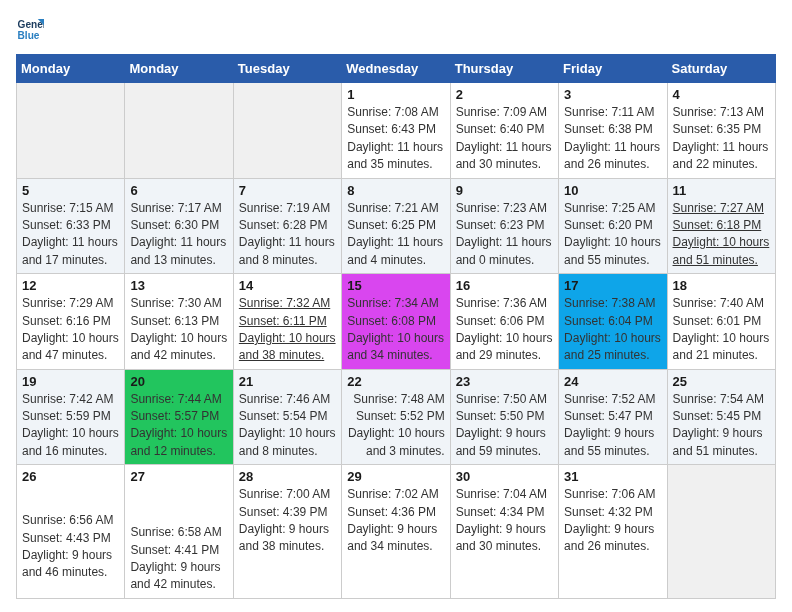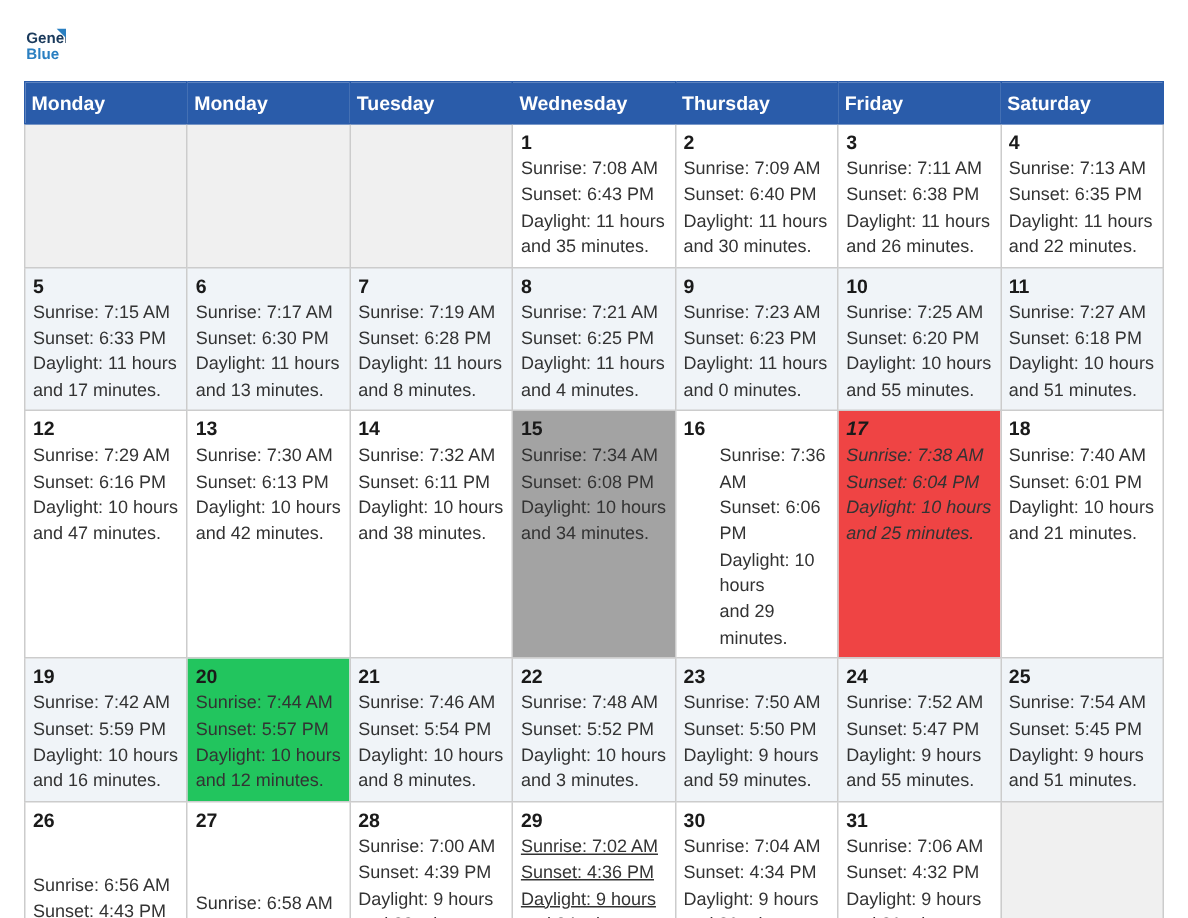--- a/index.html
+++ b/index.html
@@ -196,21 +196,21 @@
         </td>
         <td style="background: rgb(240, 244, 248);">
           <span class="day-num">10</span>
           <div class="day-info" style="white-space: pre-line;">Sunrise: 7:25 AM
 Sunset: 6:20 PM
 Daylight: 10 hours
 and 55 minutes.</div>
         </td>
         <td style="background: rgb(240, 244, 248);">
           <span class="day-num">11</span>
-          <div class="day-info" style="white-space: pre-line;">Sunrise: 7:27 AM
+          <div class="day-info" style="white-space: pre-line; text-decoration: underline;">Sunrise: 7:27 AM
 Sunset: 6:18 PM
 Daylight: 10 hours
 and 51 minutes.</div>
         </td>
       </tr>
       <tr>
         <td style="background: rgb(255, 255, 255);">
           <span class="day-num">12</span>
           <div class="day-info" style="white-space: pre-line;">Sunrise: 7:29 AM
 Sunset: 6:16 PM
@@ -219,40 +219,40 @@
         </td>
         <td style="background: rgb(255, 255, 255);">
           <span class="day-num">13</span>
           <div class="day-info" style="white-space: pre-line;">Sunrise: 7:30 AM
 Sunset: 6:13 PM
 Daylight: 10 hours
 and 42 minutes.</div>
         </td>
         <td style="background: rgb(255, 255, 255);">
           <span class="day-num">14</span>
-          <div class="day-info" style="white-space: pre-line;">Sunrise: 7:32 AM
+          <div class="day-info" style="white-space: pre-line; text-decoration: underline;">Sunrise: 7:32 AM
 Sunset: 6:11 PM
 Daylight: 10 hours
 and 38 minutes.</div>
         </td>
-        <td style="background: #a3a3a3;">
+        <td style="background: #d946ef;">
           <span class="day-num">15</span>
           <div class="day-info" style="white-space: pre-line;">Sunrise: 7:34 AM
 Sunset: 6:08 PM
 Daylight: 10 hours
 and 34 minutes.</div>
         </td>
         <td style="background: rgb(255, 255, 255);">
           <span class="day-num">16</span>
-          <div class="day-info" style="white-space: pre-line; margin-left: 24px;">Sunrise: 7:36 AM
+          <div class="day-info" style="white-space: pre-line;">Sunrise: 7:36 AM
 Sunset: 6:06 PM
 Daylight: 10 hours
 and 29 minutes.</div>
         </td>
-        <td style="background: #ef4444; font-style: italic;">
+        <td style="background: #0ea5e9;">
           <span class="day-num">17</span>
           <div class="day-info" style="white-space: pre-line;">Sunrise: 7:38 AM
 Sunset: 6:04 PM
 Daylight: 10 hours
 and 25 minutes.</div>
         </td>
         <td style="background: rgb(255, 255, 255);">
           <span class="day-num">18</span>
           <div class="day-info" style="white-space: pre-line;">Sunrise: 7:40 AM
 Sunset: 6:01 PM
@@ -277,21 +277,21 @@
         </td>
         <td style="background: rgb(240, 244, 248);">
           <span class="day-num">21</span>
           <div class="day-info" style="white-space: pre-line;">Sunrise: 7:46 AM
 Sunset: 5:54 PM
 Daylight: 10 hours
 and 8 minutes.</div>
         </td>
         <td style="background: rgb(240, 244, 248);">
           <span class="day-num">22</span>
-          <div class="day-info" style="white-space: pre-line;">Sunrise: 7:48 AM
+          <div class="day-info" style="white-space: pre-line; text-align: right;">Sunrise: 7:48 AM
 Sunset: 5:52 PM
 Daylight: 10 hours
 and 3 minutes.</div>
         </td>
         <td style="background: rgb(240, 244, 248);">
           <span class="day-num">23</span>
           <div class="day-info" style="white-space: pre-line;">Sunrise: 7:50 AM
 Sunset: 5:50 PM
 Daylight: 9 hours
 and 59 minutes.</div>
@@ -328,21 +328,21 @@
         </td>
         <td style="background: rgb(255, 255, 255);">
           <span class="day-num">28</span>
           <div class="day-info" style="white-space: pre-line;">Sunrise: 7:00 AM
 Sunset: 4:39 PM
 Daylight: 9 hours
 and 38 minutes.</div>
         </td>
         <td style="background: rgb(255, 255, 255);">
           <span class="day-num">29</span>
-          <div class="day-info" style="white-space: pre-line; text-decoration: underline;">Sunrise: 7:02 AM
+          <div class="day-info" style="white-space: pre-line;">Sunrise: 7:02 AM
 Sunset: 4:36 PM
 Daylight: 9 hours
 and 34 minutes.</div>
         </td>
         <td style="background: rgb(255, 255, 255);">
           <span class="day-num">30</span>
           <div class="day-info" style="white-space: pre-line;">Sunrise: 7:04 AM
 Sunset: 4:34 PM
 Daylight: 9 hours
 and 30 minutes.</div>

